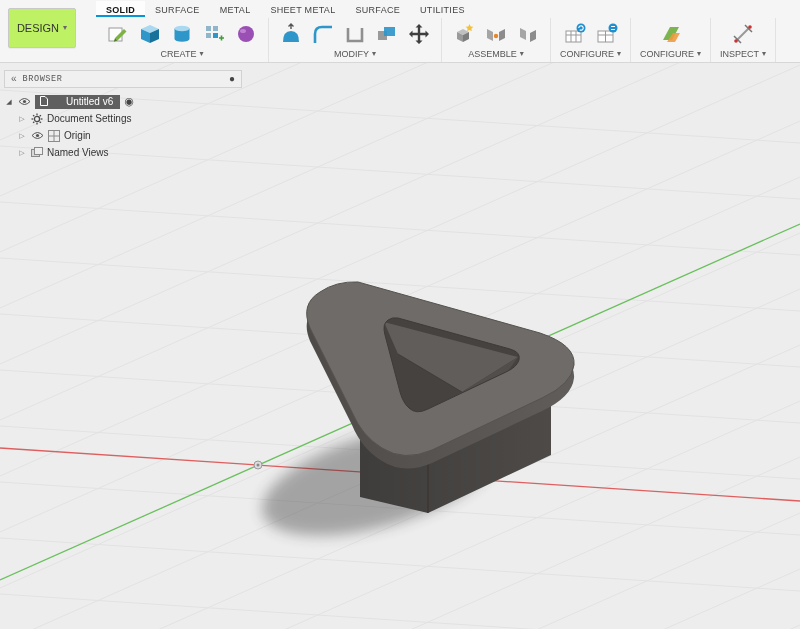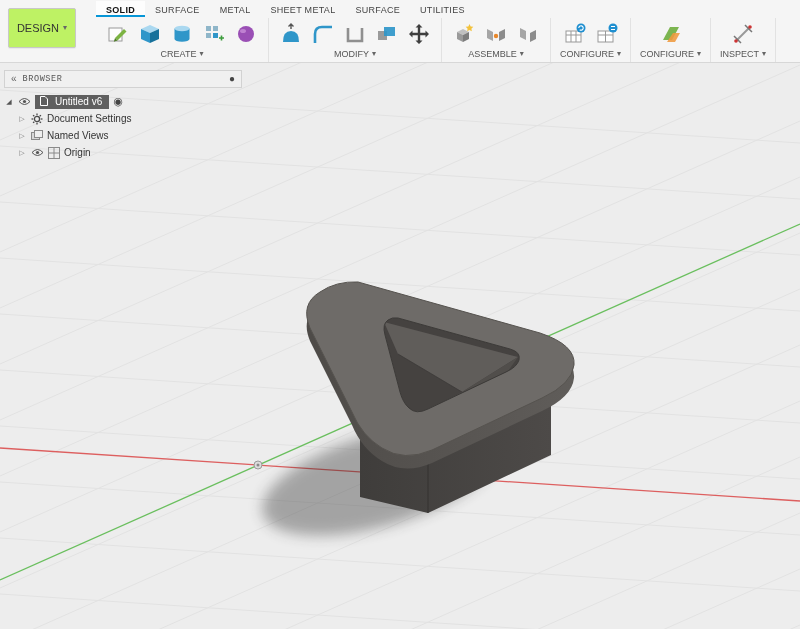--- a/index.html
+++ b/index.html
@@ -25,21 +25,21 @@
   .browser-panel{position:absolute;left:4px;top:70px;width:238px;z-index:5;font-size:10px;color:#333;}
   .browser-header{height:16px;background:rgba(240,240,240,.95);border:1px solid #d2d2d2;display:flex;align-items:center;padding:0 6px;gap:6px;}
   .collapse{color:#666;font-size:10px;line-height:1;cursor:pointer;}
   .browser-title{font-size:8.5px;letter-spacing:.6px;color:#555;flex:1;font-family:Liberation Mono, monospace;}
   .panel-toggle{color:#454545;font-size:10px;line-height:1;cursor:pointer;}
   .tree{padding-top:5px;}
   .tree-row{display:flex;align-items:center;height:17px;gap:4px;cursor:pointer;}
   .tree-row.child{padding-left:13px;align-items:center;}
   .expander{width:10px;font-size:7px;color:#777;text-align:center;line-height:1;}
   .expander.root{color:#555;}
-  .root-chip{background:#5f5f5f;color:#fff;display:flex;align-items:center;gap:7px;padding:1px 7px 2px 5px;font-size:10px;}
+  .root-chip{background:#5f5f5f;color:#fff;display:flex;align-items:center;gap:18px;padding:1px 7px 2px 5px;font-size:10px;}
   .record{font-size:11px;color:#444;line-height:1;}
   .row-label{white-space:nowrap;}
   
   .viewport{position:absolute;top:63px;left:0;}
   #gridG line{stroke:#e2e2e2;stroke-width:1;}
 </style>
 </head>
 <body>
 
 <div class="toolbar">
@@ -349,37 +349,37 @@
             <line x1="8.7" y1="8.7" x2="9.9" y2="9.9"></line>
           <line x1="9.9" y1="2.1" x2="8.7" y2="3.3"></line>
             <line x1="2.1" y1="9.9" x2="3.3" y2="8.7"></line>
         </g>
       </svg>
       <span class="row-label">Document Settings</span>
     </div>
 
     <div class="tree-row child">
       <span class="expander">▷</span>
-      <svg width="12" height="11" viewBox="0 0 12 11">
-        <rect x="0.5" y="2.5" width="8" height="7" fill="#d8d8d8" stroke="#8a8a8a"></rect>
-        <rect x="3.5" y="0.5" width="8" height="7" fill="#efefef" stroke="#8a8a8a"></rect>
-      </svg>
-      <span class="row-label">Named Views</span>
-    </div>
-
-    <div class="tree-row child">
-      <span class="expander">▷</span>
       <svg width="13" height="9" viewBox="0 0 13 9">
         <path d="M1 4.5 Q6.5 -1.5 12 4.5 Q6.5 10.5 1 4.5 Z" fill="none" stroke="#555" stroke-width="1"></path>
         <circle cx="6.5" cy="4.5" r="1.6" fill="#555"></circle>
       </svg>
       <svg width="12" height="12" viewBox="0 0 12 12">
         <rect x="0.5" y="0.5" width="11" height="11" fill="none" stroke="#8a8a8a"></rect>
         <line x1="6" y1="0.5" x2="6" y2="11.5" stroke="#8a8a8a"></line>
         <line x1="0.5" y1="6" x2="11.5" y2="6" stroke="#8a8a8a"></line>
       </svg>
       <span class="row-label">Origin</span>
     </div>
 
+    <div class="tree-row child">
+      <span class="expander">▷</span>
+      <svg width="12" height="11" viewBox="0 0 12 11">
+        <rect x="0.5" y="2.5" width="8" height="7" fill="#d8d8d8" stroke="#8a8a8a"></rect>
+        <rect x="3.5" y="0.5" width="8" height="7" fill="#efefef" stroke="#8a8a8a"></rect>
+      </svg>
+      <span class="row-label">Named Views</span>
+    </div>
+
 
 
   </div>
 </div>
 
 </body></html>

